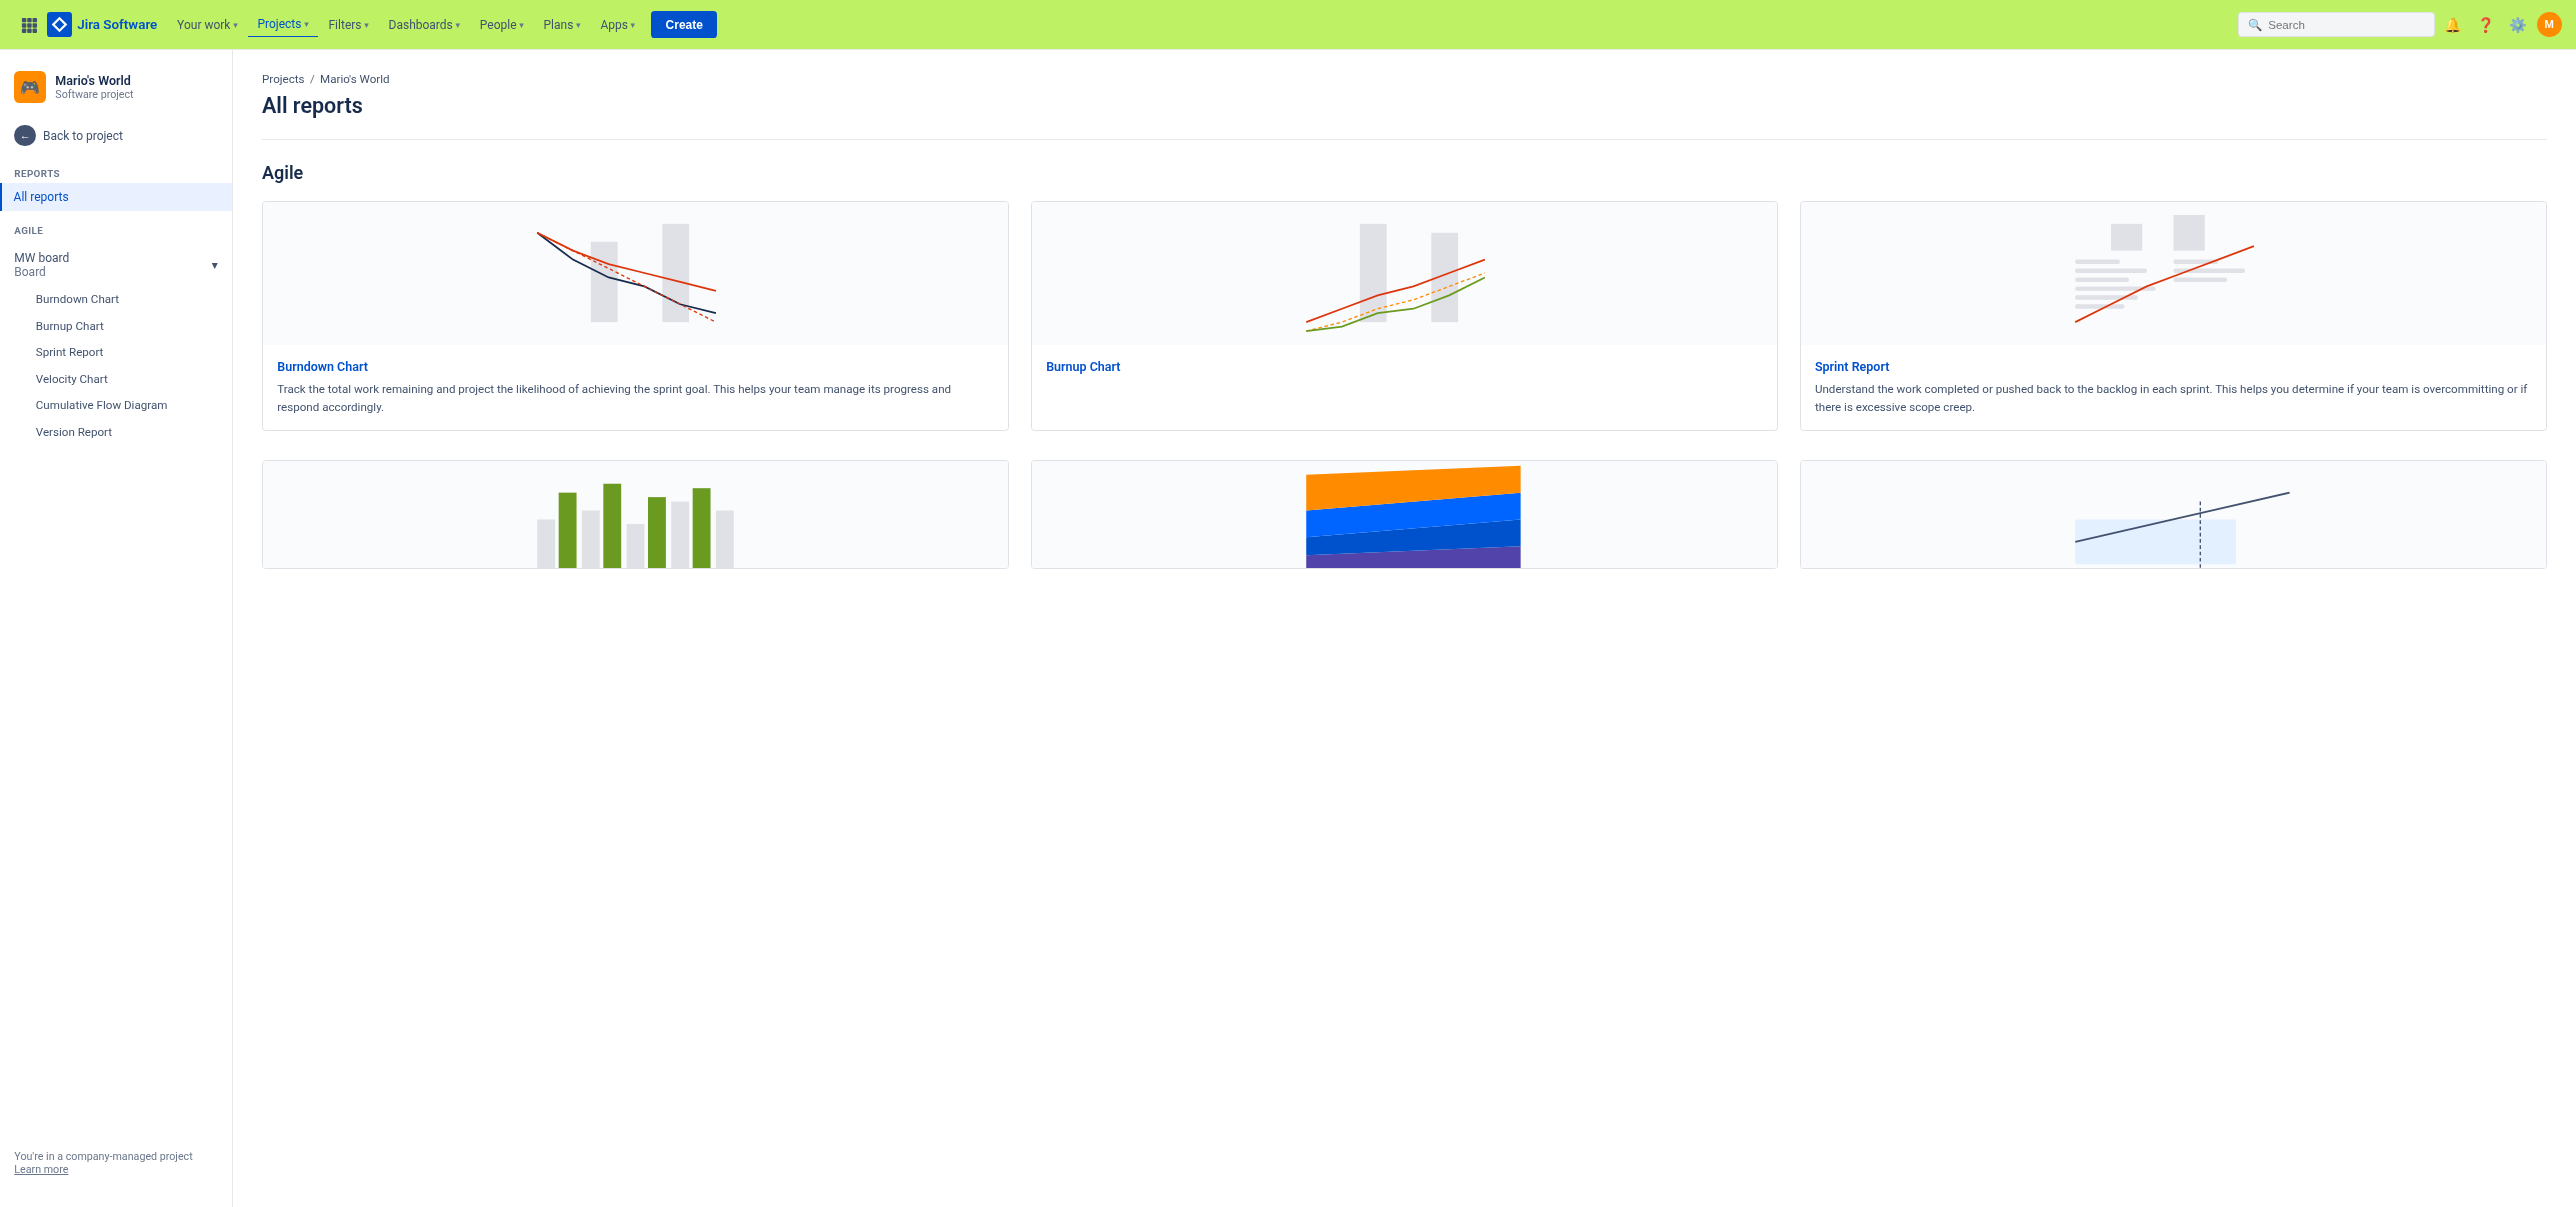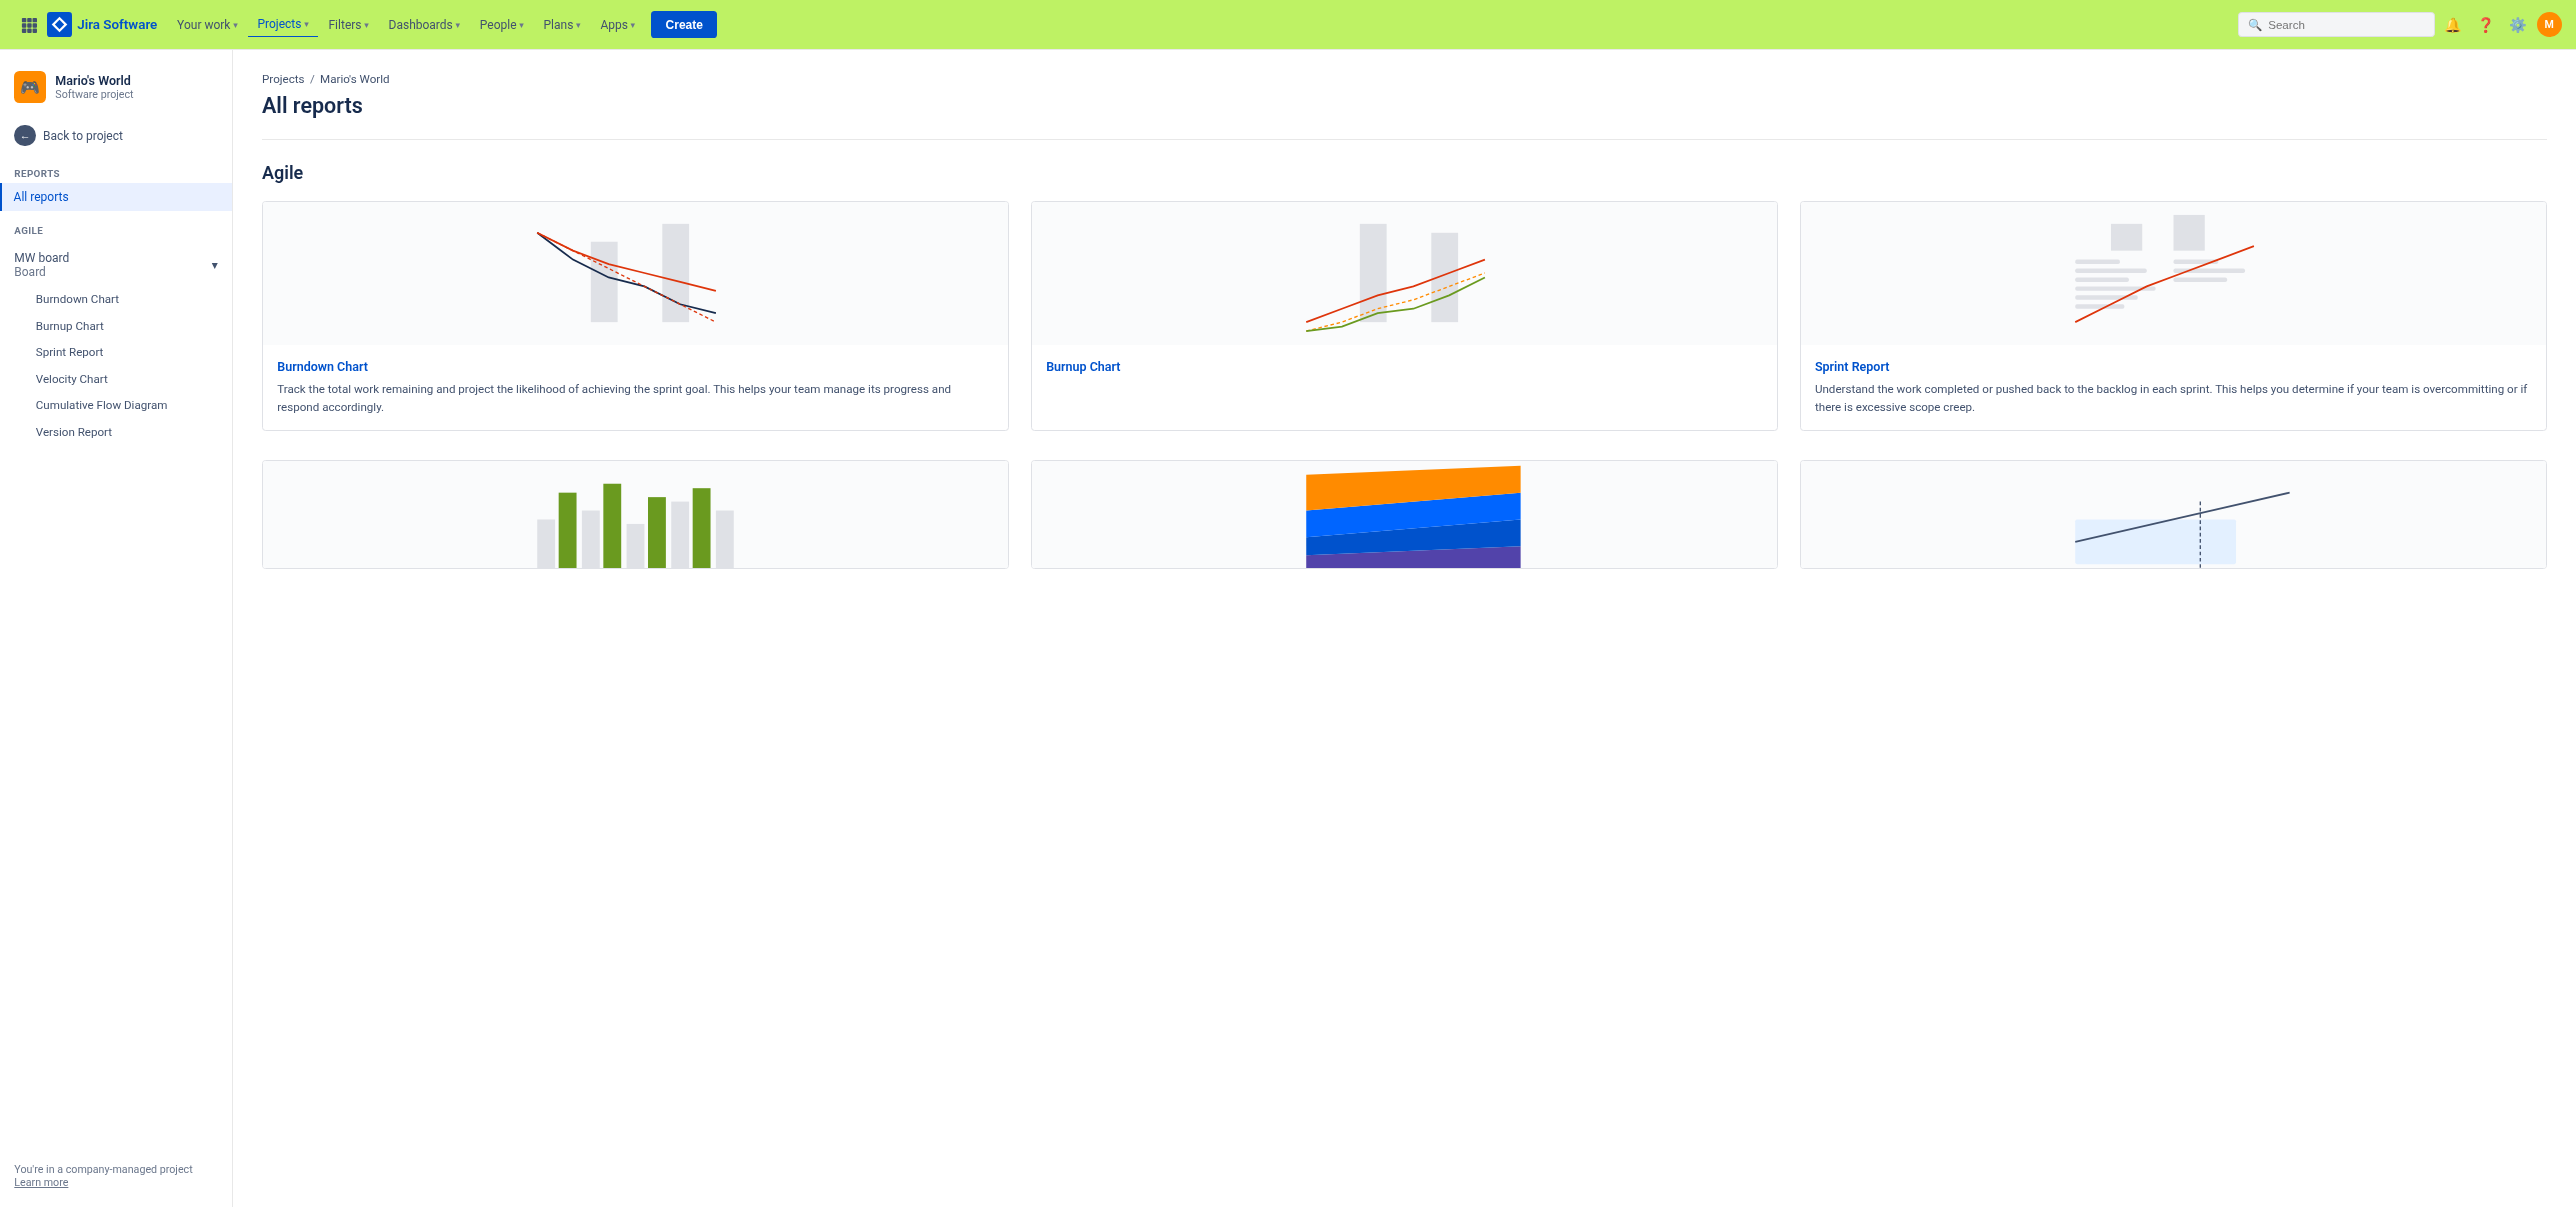--- a/index.html
+++ b/index.html
@@ -181,21 +181,21 @@
       padding: 6.3px 7.2px;
       cursor: pointer;
       color: #42526e;
       font-size: 11.6px;
     }
     .sidebar-footer {
       padding: 14.3px;
       font-size: 10.7px;
       color: #6b778c;
       position: absolute;
-      bottom: 4px;
+      bottom: 17px;
       left: 0;
       right: 0;
     }
     .learn-more-link {
       color: #6b778c;
       cursor: pointer;
       text-decoration: underline;
     }
 
     

